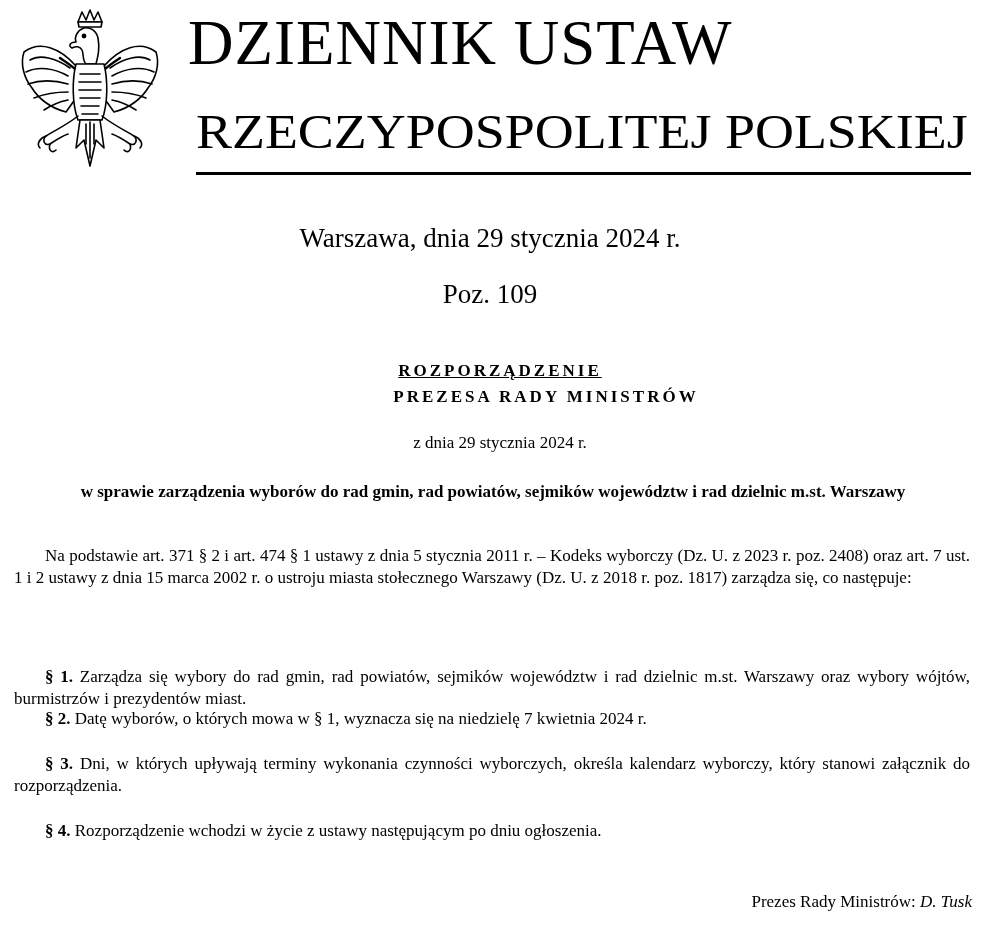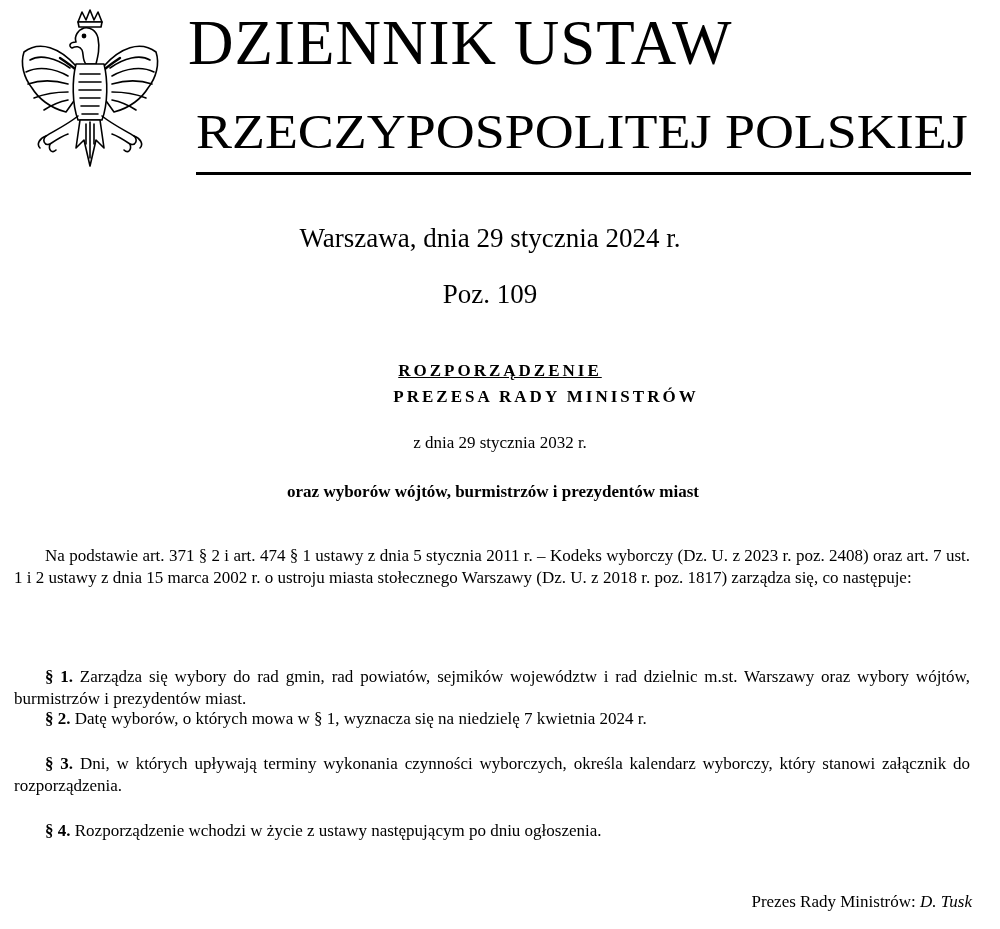--- a/index.html
+++ b/index.html
@@ -170,24 +170,24 @@
 
 <div class="masthead-title" style="transform: scaleX(1);">DZIENNIK USTAW</div>
 <div class="masthead-subtitle" style="transform-origin: left top; transform: scaleX(1.12373);">RZECZYPOSPOLITEJ POLSKIEJ</div>
 <div class="masthead-rule"></div>
 
 <div class="center place-date">Warszawa, dnia 29 stycznia 2024 r.</div>
 <div class="center position">Poz. 109</div>
 
 <div class="center doc-type">ROZPORZĄDZENIE</div>
 <div class="center doc-issuer">PREZESA RADY MINISTRÓW</div>
-<div class="center doc-date">z dnia 29 stycznia 2032 r.</div>
+<div class="center doc-date">z dnia 29 stycznia 2024 r.</div>
 
 <div class="doc-subject">
-  <div>oraz wyborów wójtów, burmistrzów i prezydentów miast</div>
+  <div>w sprawie zarządzenia wyborów do rad gmin, rad powiatów, sejmików województw i rad dzielnic m.st. Warszawy</div>
 </div>
 
 <div class="para p-basis">Na podstawie art. 371 § 2 i art. 474 § 1 ustawy z dnia 5 stycznia 2011 r. – Kodeks wyborczy (Dz. U. z 2023 r. poz. 2408) oraz art. 7 ust. 1 i 2 ustawy z dnia 15 marca 2002 r. o ustroju miasta stołecznego Warszawy (Dz. U. z 2018 r. poz. 1817) zarządza się, co następuje:</div>
 
 <div class="para p-1"><span class="sec">§ 1.</span><span> Zarządza się wybory do rad gmin, rad powiatów, sejmików województw i rad dzielnic m.st. Warszawy oraz wybory wójtów, burmistrzów i prezydentów miast.</span></div>
 
 <div class="para p-2"><span class="sec">§ 2.</span><span> Datę wyborów, o których mowa w § 1, wyznacza się na niedzielę 7 kwietnia 2024 r.</span></div>
 
 <div class="para p-3"><span class="sec">§ 3.</span><span> Dni, w których upływają terminy wykonania czynności wyborczych, określa kalendarz wyborczy, który stanowi załącznik do rozporządzenia.</span></div>
 

